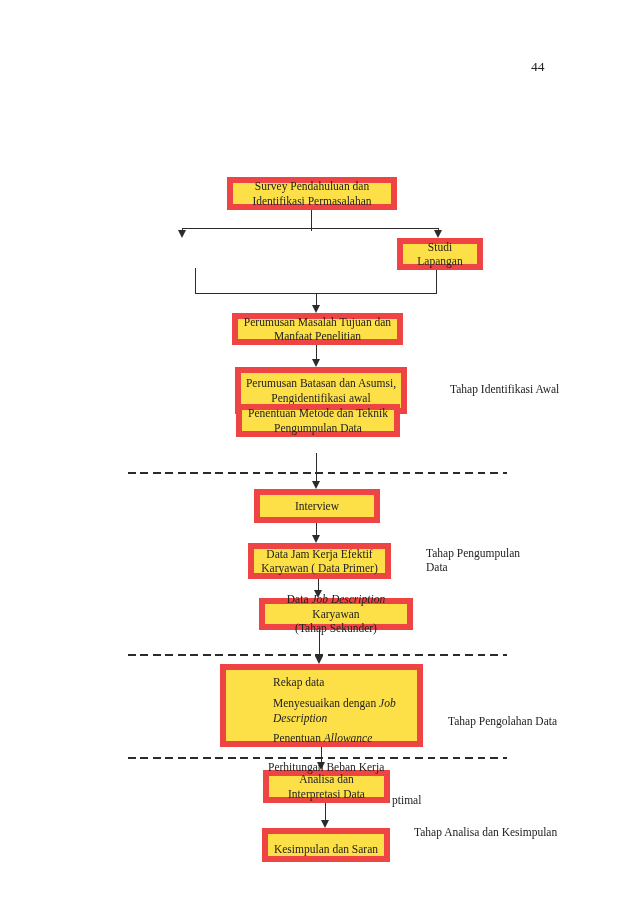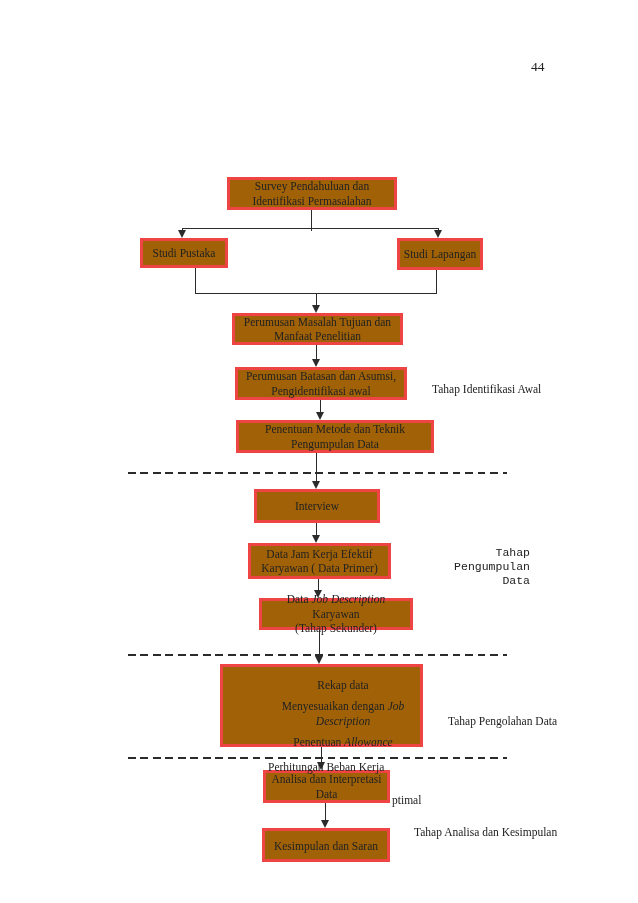--- a/index.html
+++ b/index.html
@@ -1,35 +1,35 @@
 <!DOCTYPE html>
 <html><head>
 <meta charset="utf-8">
 <style>
   html,body{margin:0;padding:0;background:#e8e8e8;}
   .page{
     position:relative;width:638px;height:903px;background:#ffffff;overflow:hidden;
     font-family:"Liberation Serif","DejaVu Serif",serif;color:#222222;margin:0 auto;
   }
   .b{
-    position:absolute;box-sizing:border-box;border:3px solid #ef4444;background:#a16207;
+    position:absolute;box-sizing:border-box;border:6px solid #ef4444;background:#fde047;
     display:flex;align-items:center;justify-content:center;text-align:center;
     font-size:11.5px;line-height:14.5px;padding:1px 3px;
   }
   .txt{position:absolute;font-size:11.5px;line-height:14px;white-space:nowrap;margin-top:20px;}
   .v{position:absolute;width:1.2px;background:#2b2b2b;}
   .h{position:absolute;height:1.2px;background:#2b2b2b;}
   .ah{position:absolute;width:0;height:0;border-left:4.5px solid transparent;border-right:4.5px solid transparent;border-top:8px solid #2b2b2b;}
   .dash{position:absolute;height:1.6px;background:repeating-linear-gradient(90deg,#2b2b2b 0 7.5px,transparent 7.5px 12.5px);}
   .rekap-box{align-items:flex-start;justify-content:flex-start;text-align:left;padding:5px 4px 0 47px;line-height:15px;}
-  .rekap-box p{margin:6px;text-align:center;}
+  .rekap-box p{margin:0;}
   .rekap-box .p2{margin-top:6px;}
   .rekap-box .p3{margin-top:5px;}
   .top-text{align-items:flex-start;padding-top:8px;}
-  .wraplabel{white-space:normal;text-align:right;font-family:Liberation Mono, monospace;}
+  .wraplabel{white-space:normal;text-align:left;}
   i{font-style:italic;}
 </style>
 </head>
 <body>
 
 <div class="page">
 
   <div class="txt" style="left:531px;top:40px;font-size:13.5px">44</div>
 
   <div class="v" style="left:311px;top:210px;height:21px"></div>
@@ -64,29 +64,28 @@
   <div class="ah" style="left:315px;top:656px"></div>
 
   <div class="v" style="left:321px;top:747px;height:16px"></div>
   <div class="ah" style="left:317px;top:762px"></div>
 
   <div class="v" style="left:325px;top:803px;height:18px"></div>
   <div class="ah" style="left:321px;top:820px"></div>
 
   <div class="b" style="left:227px;top:177px;width:170px;height:33px">Survey Pendahuluan dan Identifikasi Permasalahan</div>
 
-  <div class="b" style="left:140px;top:238px;width:88px;height:30px">Studi Pustaka</div>
 
   <div class="b" style="left:397px;top:238px;width:86px;height:32px">Studi Lapangan</div>
 
   <div class="b" style="left:232px;top:313px;width:171px;height:32px">Perumusan Masalah Tujuan dan Manfaat Penelitian</div>
 
-  <div class="b" style="left:235px;top:367px;width:172px;height:33px">Perumusan Batasan dan Asumsi, Pengidentifikasi awal</div>
+  <div class="b" style="left:235px;top:367px;width:172px;height:47px">Perumusan Batasan dan Asumsi, Pengidentifikasi awal</div>
 
-  <div class="b" style="left:236px;top:420px;width:198px;height:33px">Penentuan Metode dan Teknik Pengumpulan Data</div>
+  <div class="b" style="left:236px;top:404px;width:164px;height:33px">Penentuan Metode dan Teknik Pengumpulan Data</div>
 
   <div class="b" style="left:254px;top:489px;width:126px;height:34px">Interview</div>
 
   <div class="b" style="left:248px;top:543px;width:143px;height:36px">Data Jam Kerja Efektif Karyawan ( Data Primer)</div>
 
   <div class="b" style="left:259px;top:598px;width:154px;height:32px">
     <div>
       <span>Data </span><i>Job Description</i><span> Karyawan</span>
       <div>(Tahap Sekunder)</div>
     </div>
@@ -101,21 +100,21 @@
   </div>
 
   <div class="b" style="left:263px;top:770px;width:127px;height:33px">Analisa dan Interpretasi Data</div>
 
   <div class="b top-text" style="left:262px;top:828px;width:128px;height:34px">Kesimpulan dan Saran</div>
 
   <div class="txt" style="left:268px;top:740px">Perhitungan Beban Kerja</div>
 
   <div class="txt" style="left:392px;top:773px">ptimal</div>
 
-  <div class="txt" style="left:432px;top:362px">Tahap Identifikasi Awal</div>
+  <div class="txt" style="left:450px;top:362px">Tahap Identifikasi Awal</div>
 
   <div class="txt wraplabel" style="left:426px;top:526px;width:104px">Tahap Pengumpulan Data</div>
 
   <div class="txt" style="left:448px;top:694px">Tahap Pengolahan Data</div>
 
   <div class="txt" style="left:414px;top:805px">Tahap Analisa dan Kesimpulan</div>
 
   <div class="dash" style="left:128px;top:472px;width:379px"></div>
   <div class="dash" style="left:128px;top:654px;width:379px"></div>
   <div class="dash" style="left:128px;top:757px;width:379px"></div>

